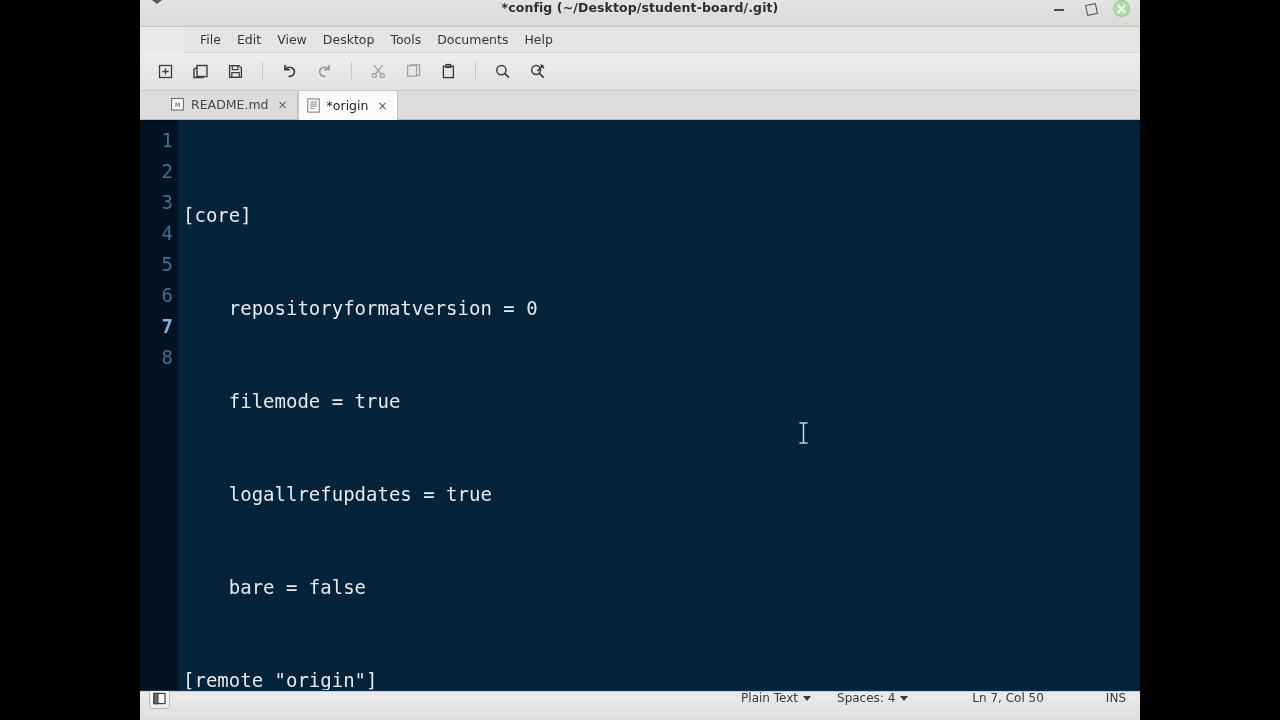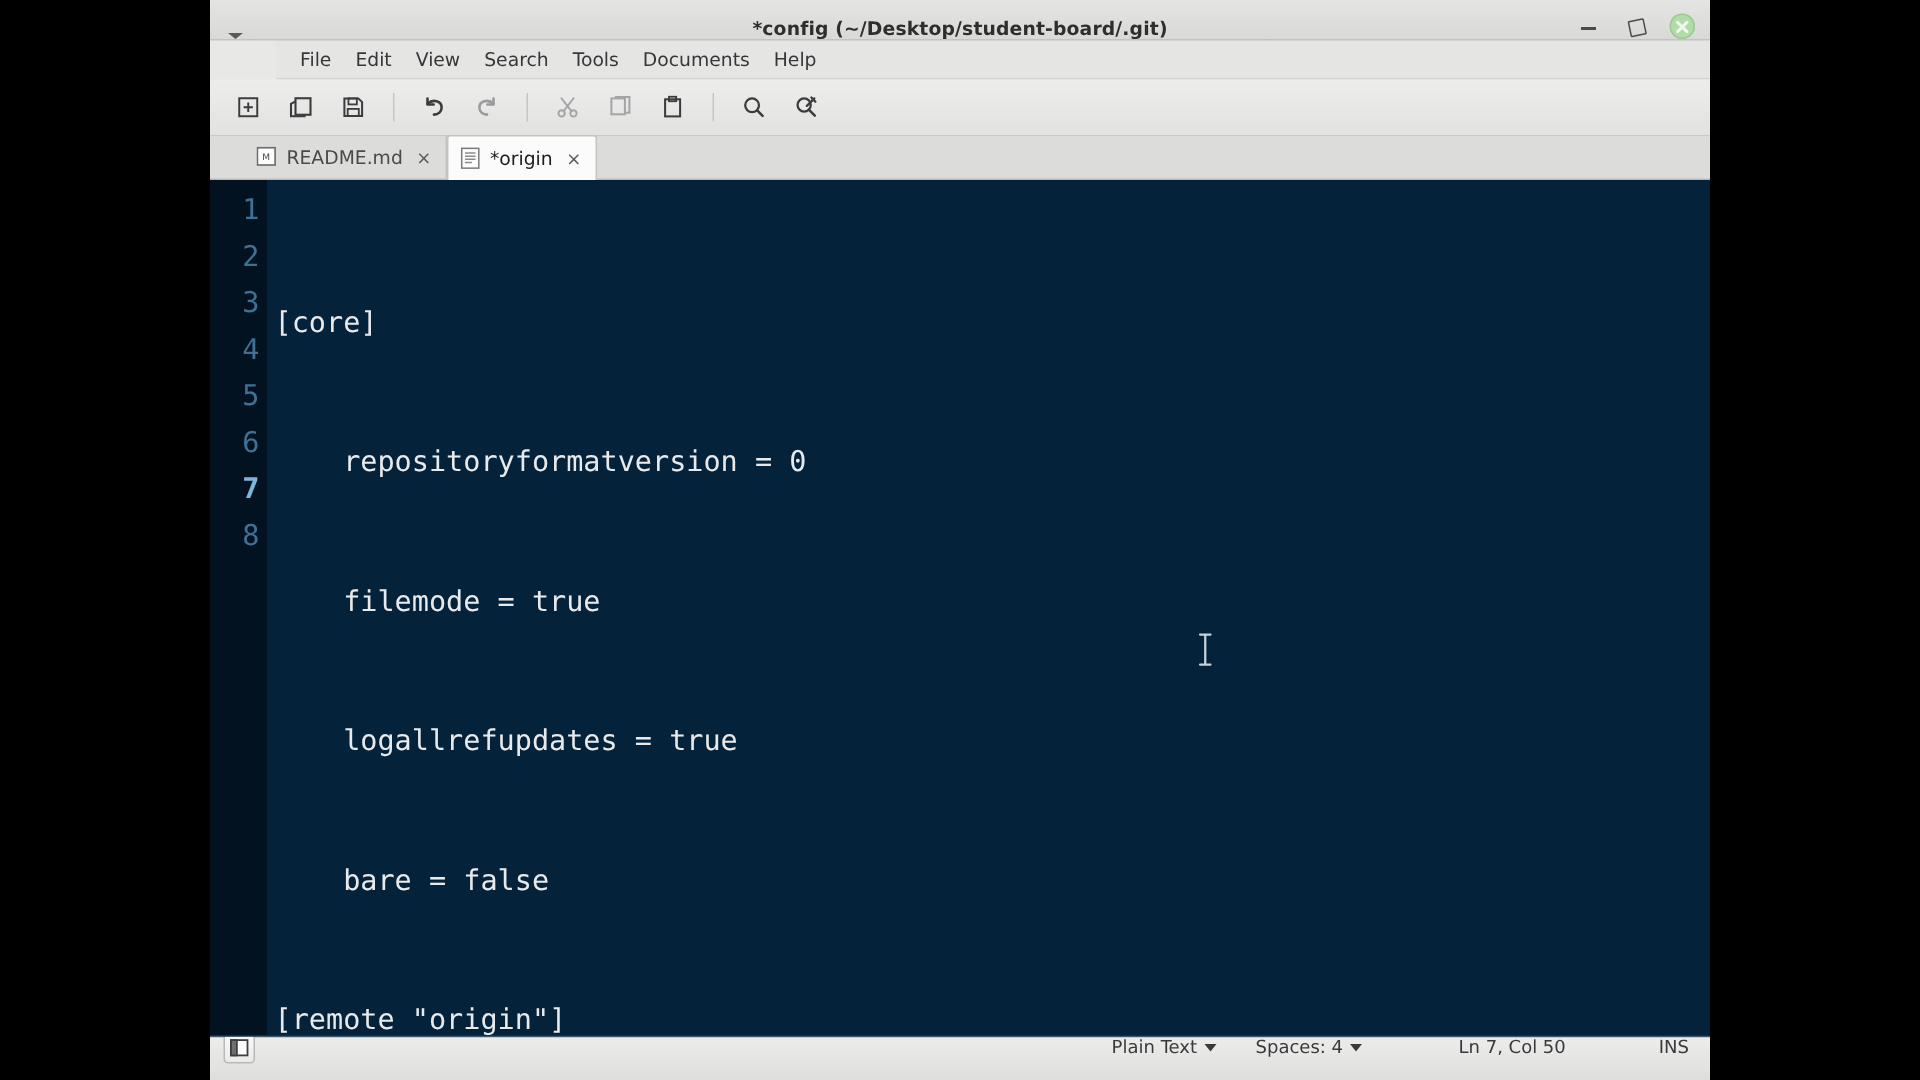--- a/index.html
+++ b/index.html
@@ -17,21 +17,21 @@
     background: #e8e8e7;
     display: flex; flex-direction: column;
     overflow: hidden;
   }
 
   
   .titlebar {
     height: 27px; flex: 0 0 27px;
     background: linear-gradient(#e4e4e3, #d9d9d8);
     border-bottom: 1px solid #c3c3c1;
-    display: flex; align-items: flex-end;
+    display: flex; align-items: flex-start;
     position: relative;
     text-decoration: underline;
   }
   .tb-left { width: 34px; display: flex; align-items: center; justify-content: center; }
   .chev-down {
     width: 0; height: 0;
     border-left: 5px solid transparent;
     border-right: 5px solid transparent;
     border-top: 4px solid #5a5a58;
   }
@@ -205,21 +205,21 @@
           <span class="x1"></span>
           <span class="x2"></span>
         </div>
       </div>
     </div>
 
     <div class="menubar">
       <div class="menu-item">File</div>
       <div class="menu-item">Edit</div>
       <div class="menu-item">View</div>
-      <div class="menu-item">Search</div>
+      <div class="menu-item">Desktop</div>
       <div class="menu-item">Tools</div>
       <div class="menu-item">Documents</div>
       <div class="menu-item">Help</div>
     </div>
 
     <div class="toolbar">
 
       <div class="tbtn">
         <svg width="17" height="17" viewBox="0 0 17 17">
           <rect x="2.5" y="2.5" width="12" height="12" fill="none" stroke="#3c3c3e" stroke-width="1.3"></rect>

